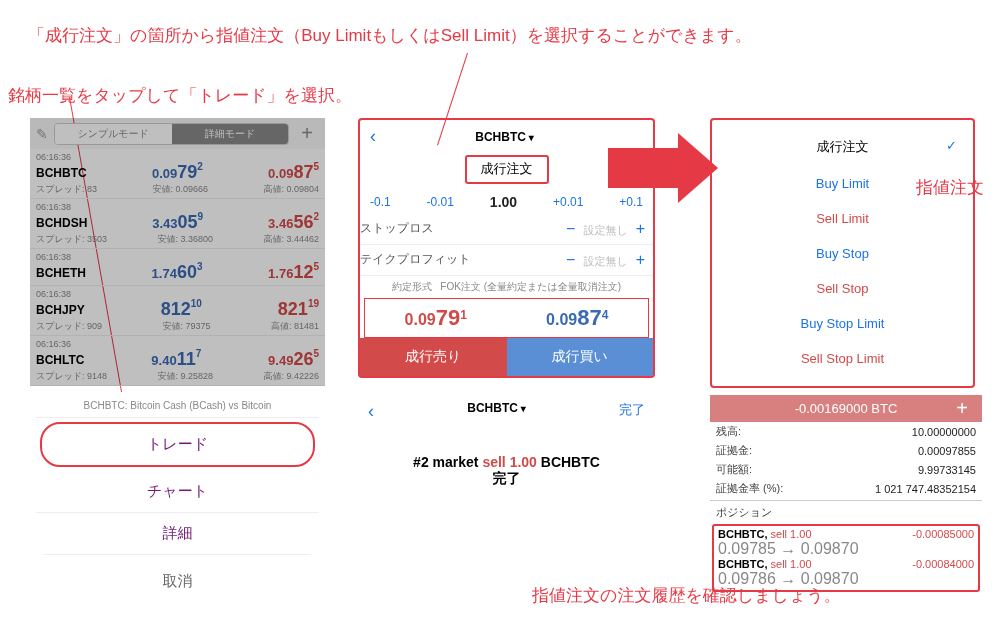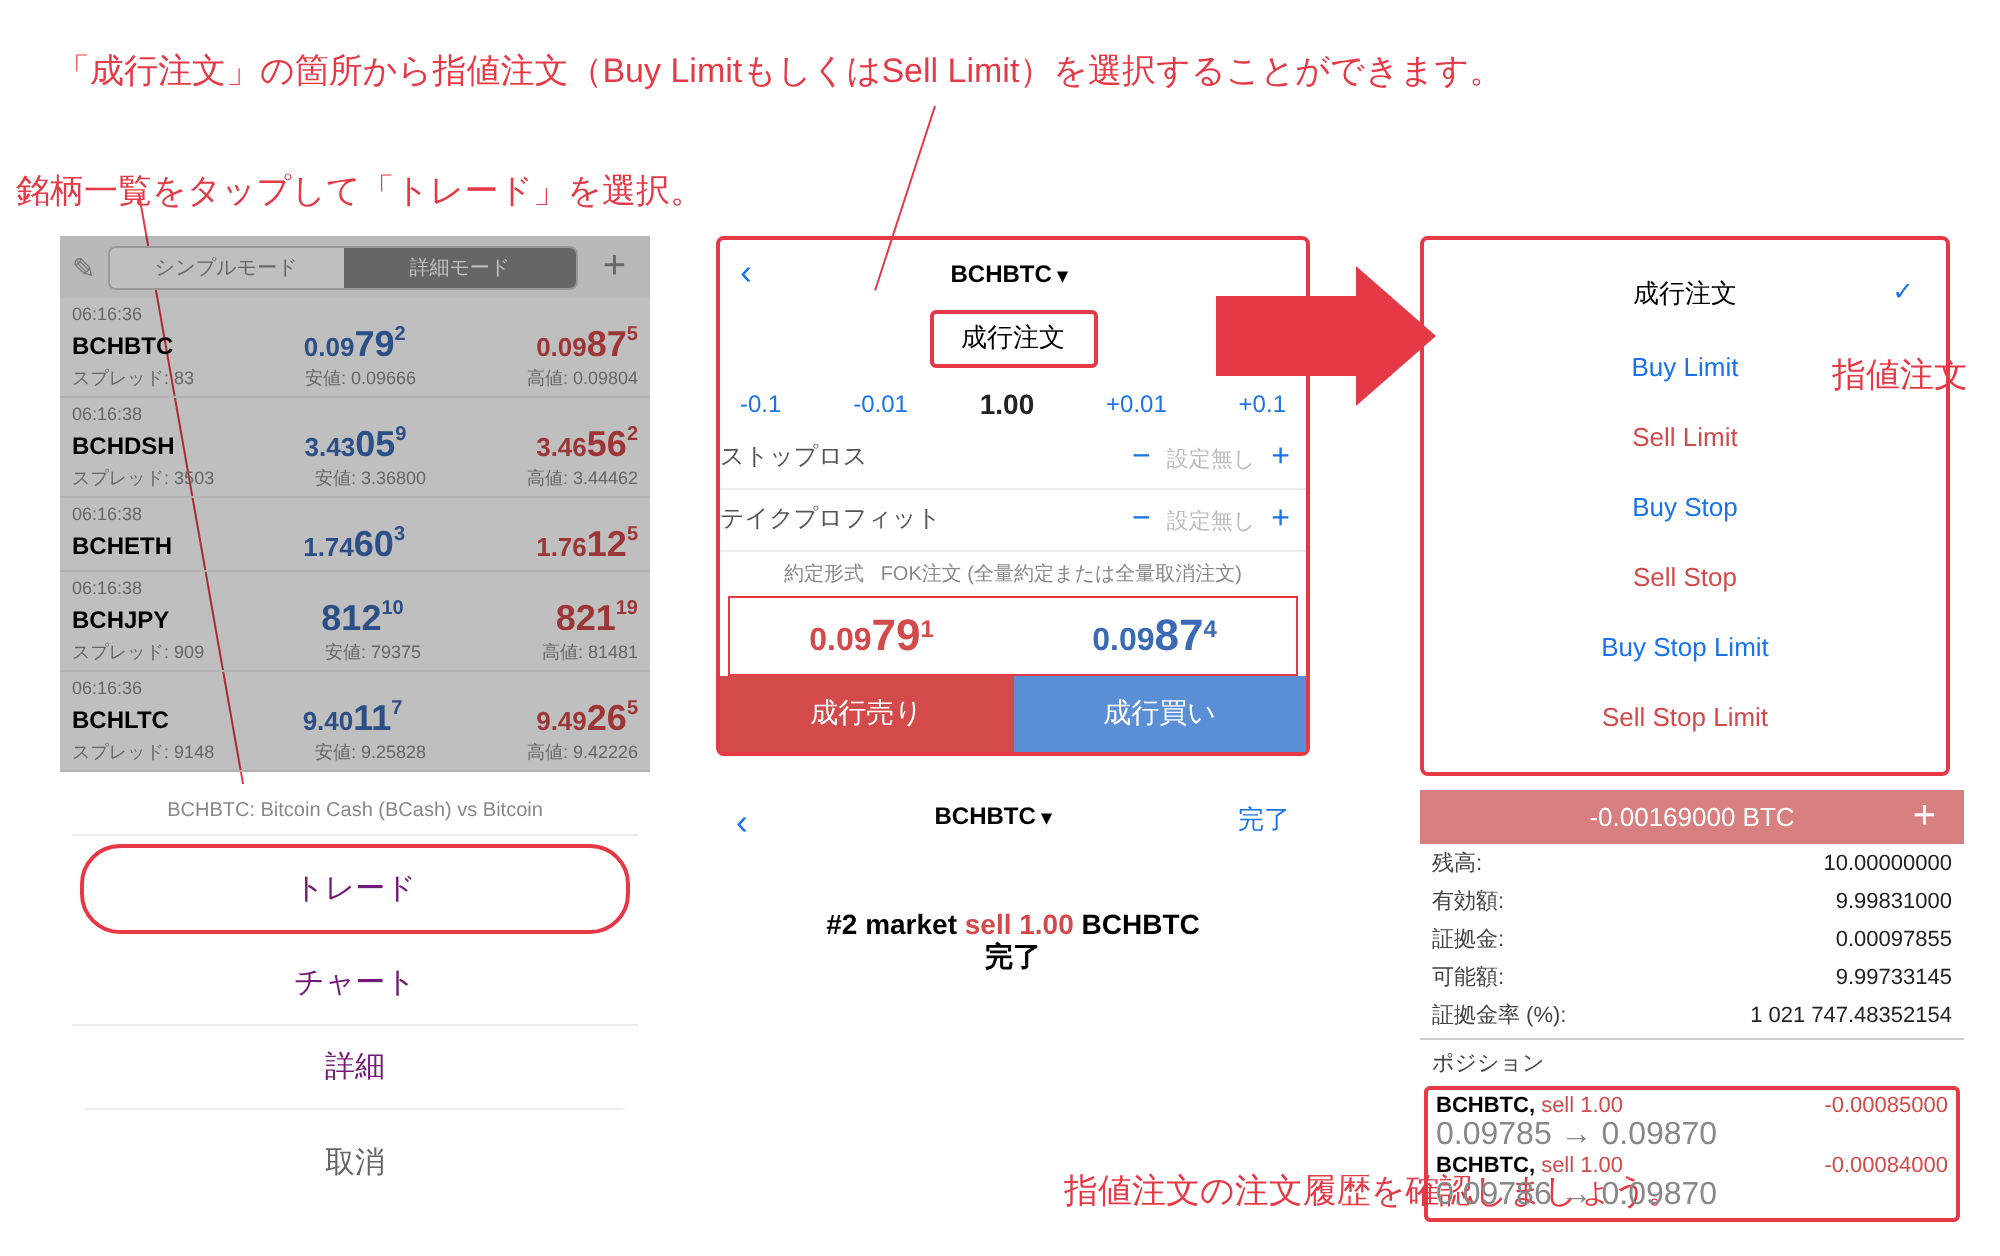--- a/index.html
+++ b/index.html
@@ -250,24 +250,20 @@
 <div class="trade-panel">
   <div class="tp-head">
     <span>-0.00169000 BTC</span>
       <span class="plus">+</span>
   </div>
   <div class="tp-row">
       <span class="lbl">残高:</span>
       <span class="val">10.00000000</span>
     </div>
   <div class="tp-row">
-      <span class="lbl">有効額:</span>
-      <span class="val">9.99831000</span>
-    </div>
-  <div class="tp-row">
       <span class="lbl">証拠金:</span>
       <span class="val">0.00097855</span>
     </div>
   <div class="tp-row">
       <span class="lbl">可能額:</span>
       <span class="val">9.99733145</span>
     </div>
   <div class="tp-row">
       <span class="lbl">証拠金率 (%):</span>
       <span class="val">1 021 747.48352154</span>

